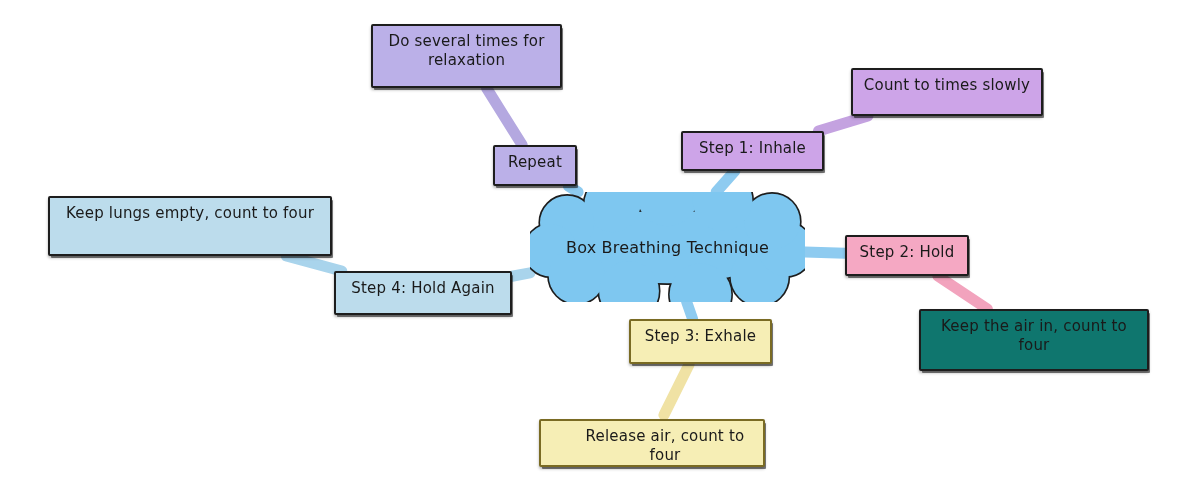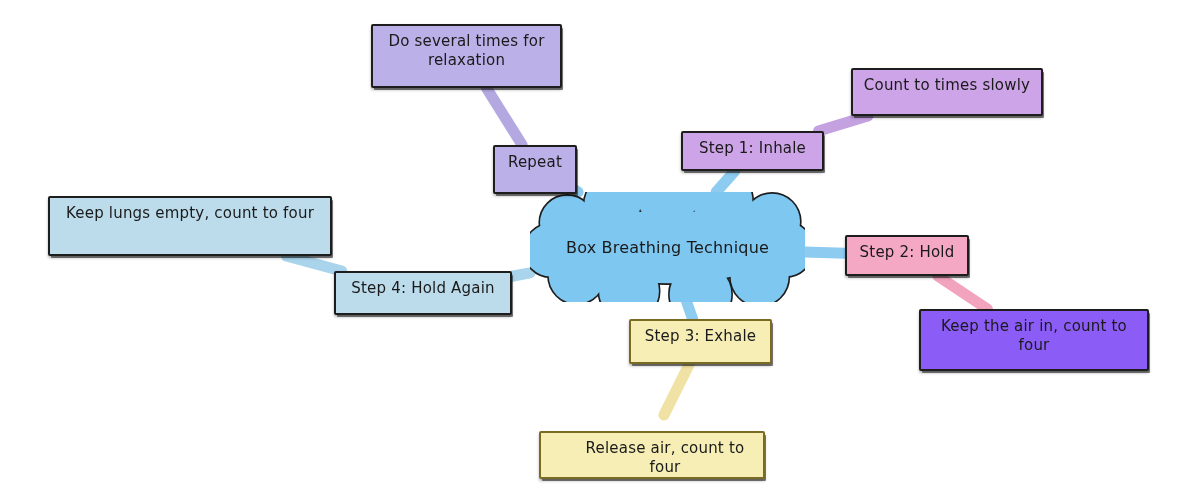--- a/index.html
+++ b/index.html
@@ -110,36 +110,36 @@
   <div id="node-layer">
       <div class="node" style="left: 681px; top: 131px; width: 143px; height: 40px; background: rgb(205, 164, 232); border-color: rgb(29, 29, 29);">
         <span class="node-text">Step 1: Inhale</span>
       </div>
       <div class="node" style="left: 851px; top: 68px; width: 192px; height: 48px; background: rgb(205, 164, 232); border-color: rgb(29, 29, 29);">
         <span class="node-text">Count to times slowly</span>
       </div>
       <div class="node" style="left: 845px; top: 235px; width: 124px; height: 41px; background: rgb(245, 168, 195); border-color: rgb(29, 29, 29);">
         <span class="node-text">Step 2: Hold</span>
       </div>
-      <div class="node" style="left: 919px; top: 309px; width: 230px; height: 62px; background: #8b5cf6; border-color: rgb(29, 29, 29);">
+      <div class="node" style="left: 919px; top: 309px; width: 230px; height: 62px; background: #0f766e; border-color: rgb(29, 29, 29);">
         <span class="node-text">Keep the air in, count to four</span>
       </div>
       <div class="node" style="left: 629px; top: 319px; width: 143px; height: 45px; background: rgb(246, 238, 181); border-color: rgb(122, 107, 35);">
         <span class="node-text">Step 3: Exhale</span>
       </div>
-      <div class="node" style="left: 539px; top: 431px; width: 226px; height: 48px; background: rgb(246, 238, 181); border-color: rgb(122, 107, 35); padding-left: 36px;">
+      <div class="node" style="left: 539px; top: 419px; width: 226px; height: 48px; background: rgb(246, 238, 181); border-color: rgb(122, 107, 35); padding-left: 36px;">
         <span class="node-text">Release air, count to four</span>
       </div>
       <div class="node" style="left: 334px; top: 271px; width: 178px; height: 44px; background: rgb(188, 220, 236); border-color: rgb(29, 29, 29);">
         <span class="node-text">Step 4: Hold Again</span>
       </div>
       <div class="node" style="left: 48px; top: 196px; width: 284px; height: 60px; background: rgb(188, 220, 236); border-color: rgb(29, 29, 29);">
         <span class="node-text">Keep lungs empty, count to four</span>
       </div>
-      <div class="node" style="left: 493px; top: 145px; width: 84px; height: 49px; background: rgb(187, 176, 232); border-color: rgb(29, 29, 29);">
+      <div class="node" style="left: 493px; top: 145px; width: 84px; height: 41px; background: rgb(187, 176, 232); border-color: rgb(29, 29, 29);">
         <span class="node-text">Repeat</span>
       </div>
       <div class="node" style="left: 371px; top: 24px; width: 191px; height: 64px; background: rgb(187, 176, 232); border-color: rgb(29, 29, 29);">
         <span class="node-text">Do several times for relaxation</span>
       </div>
     </div>
 
 </div>
 
 </body></html>

